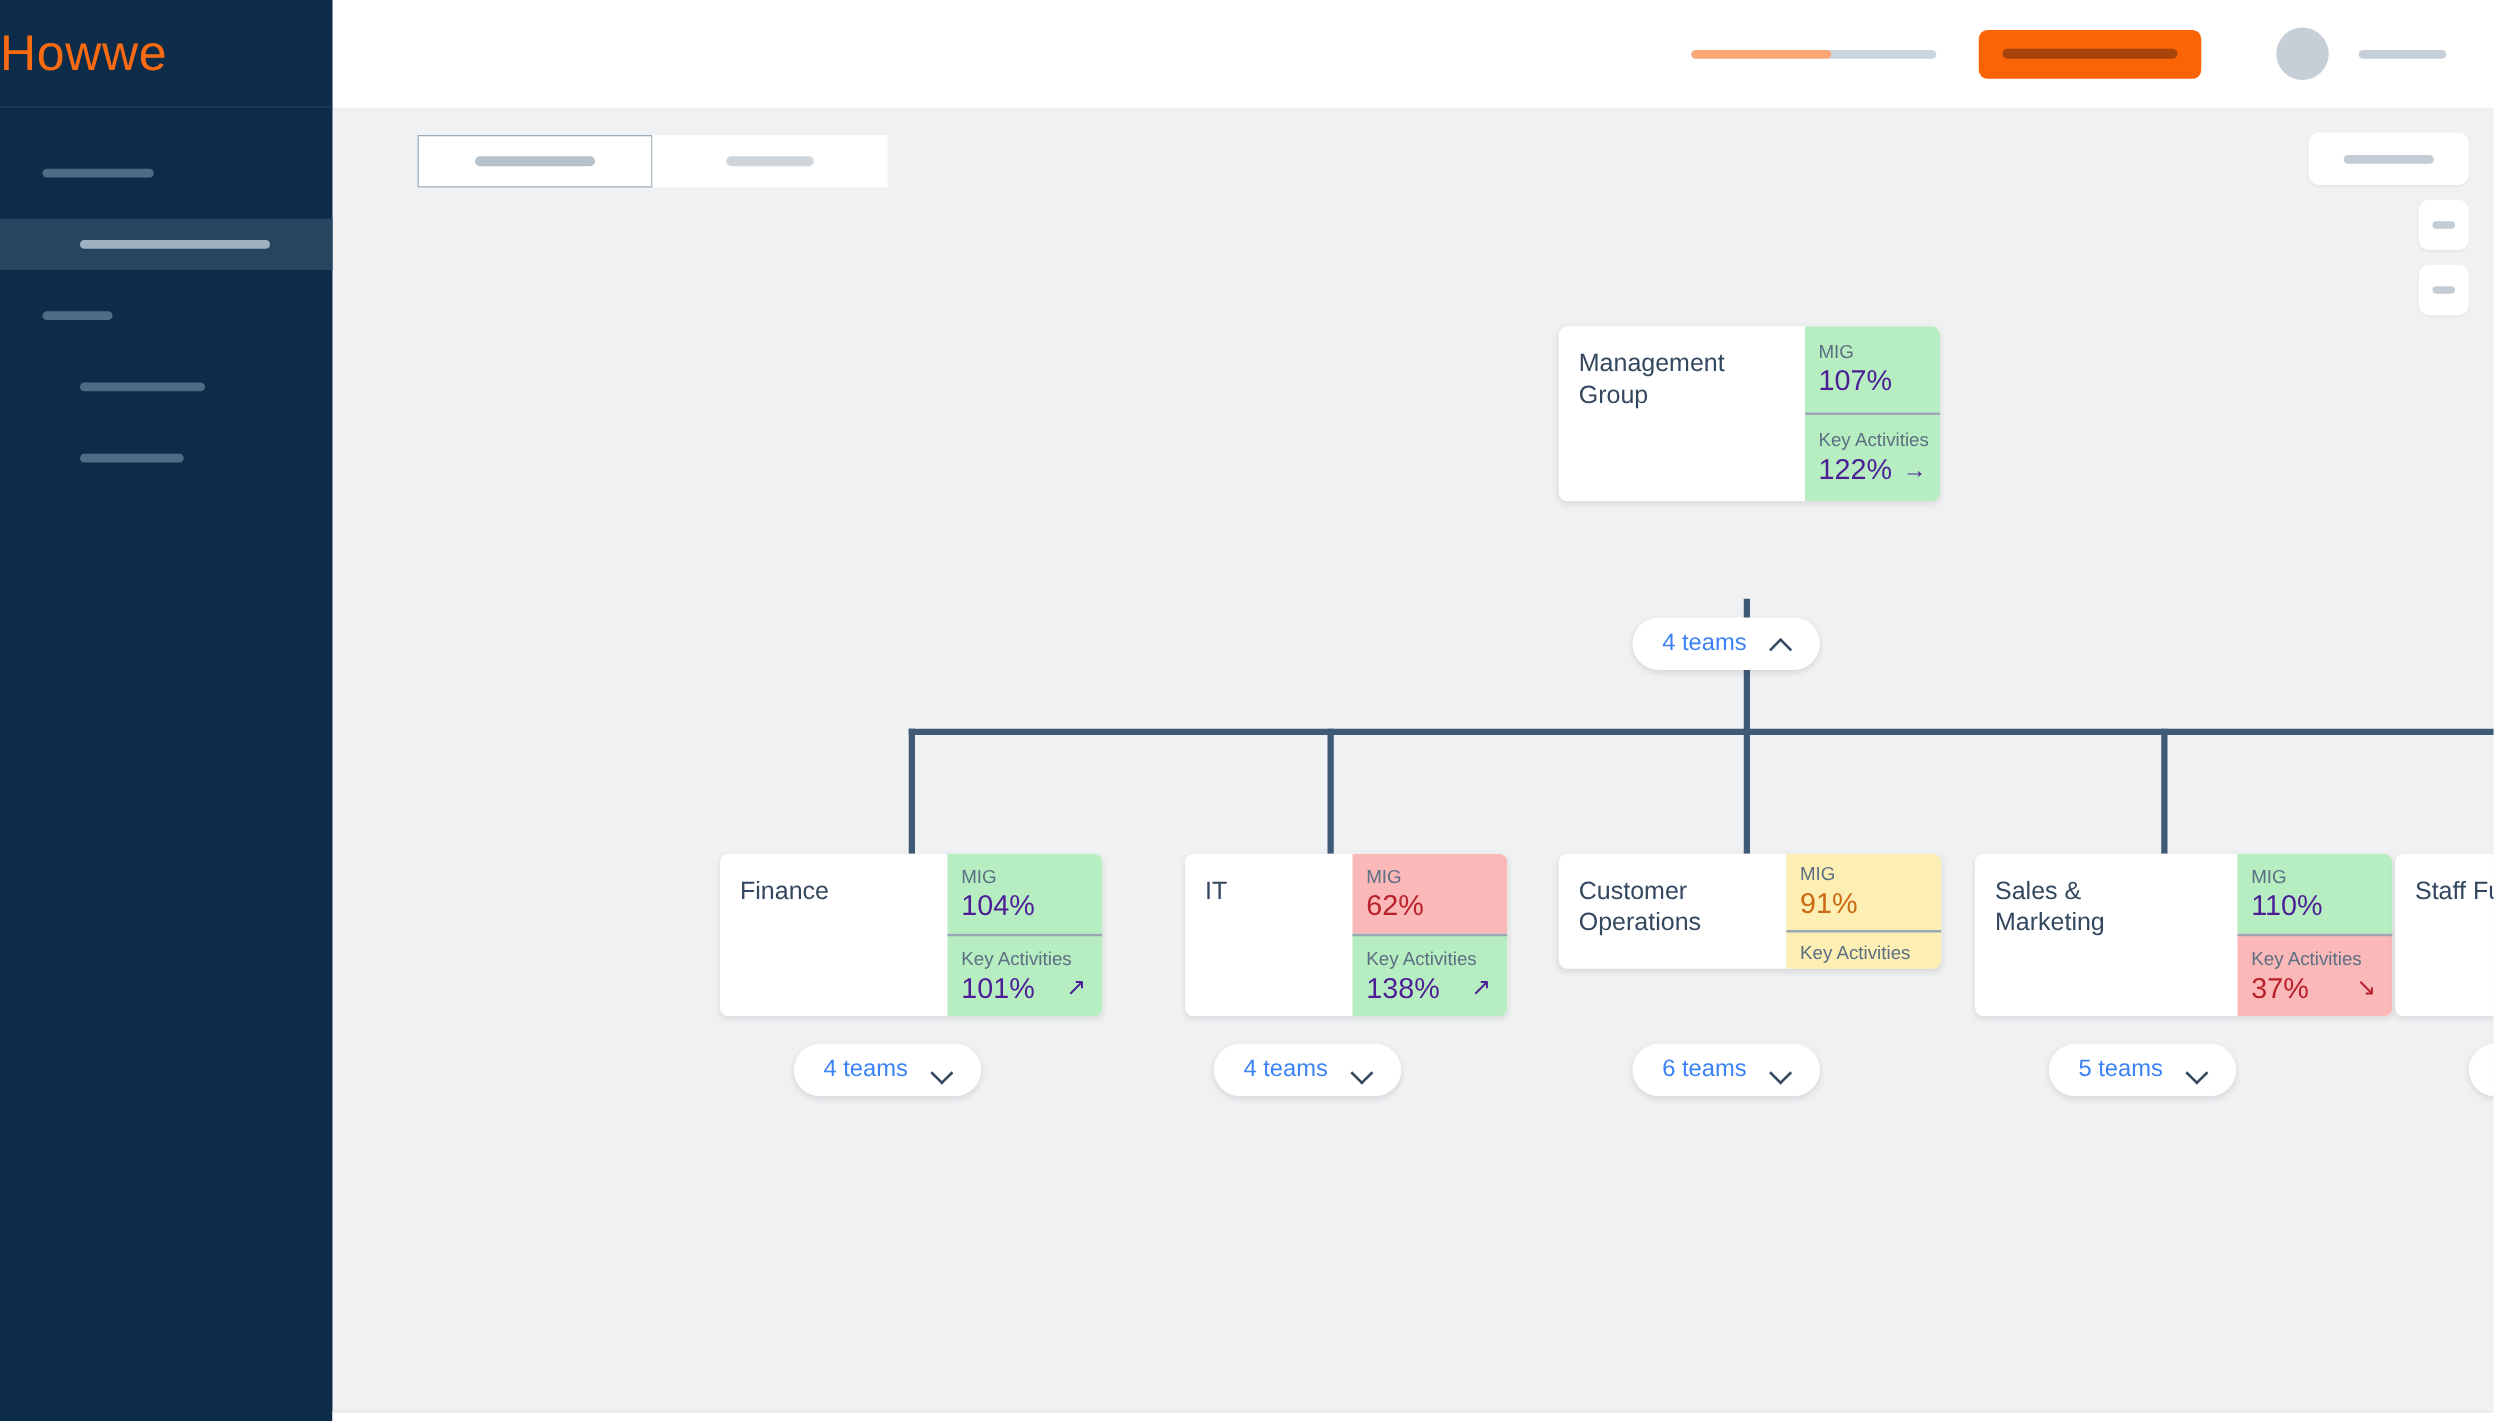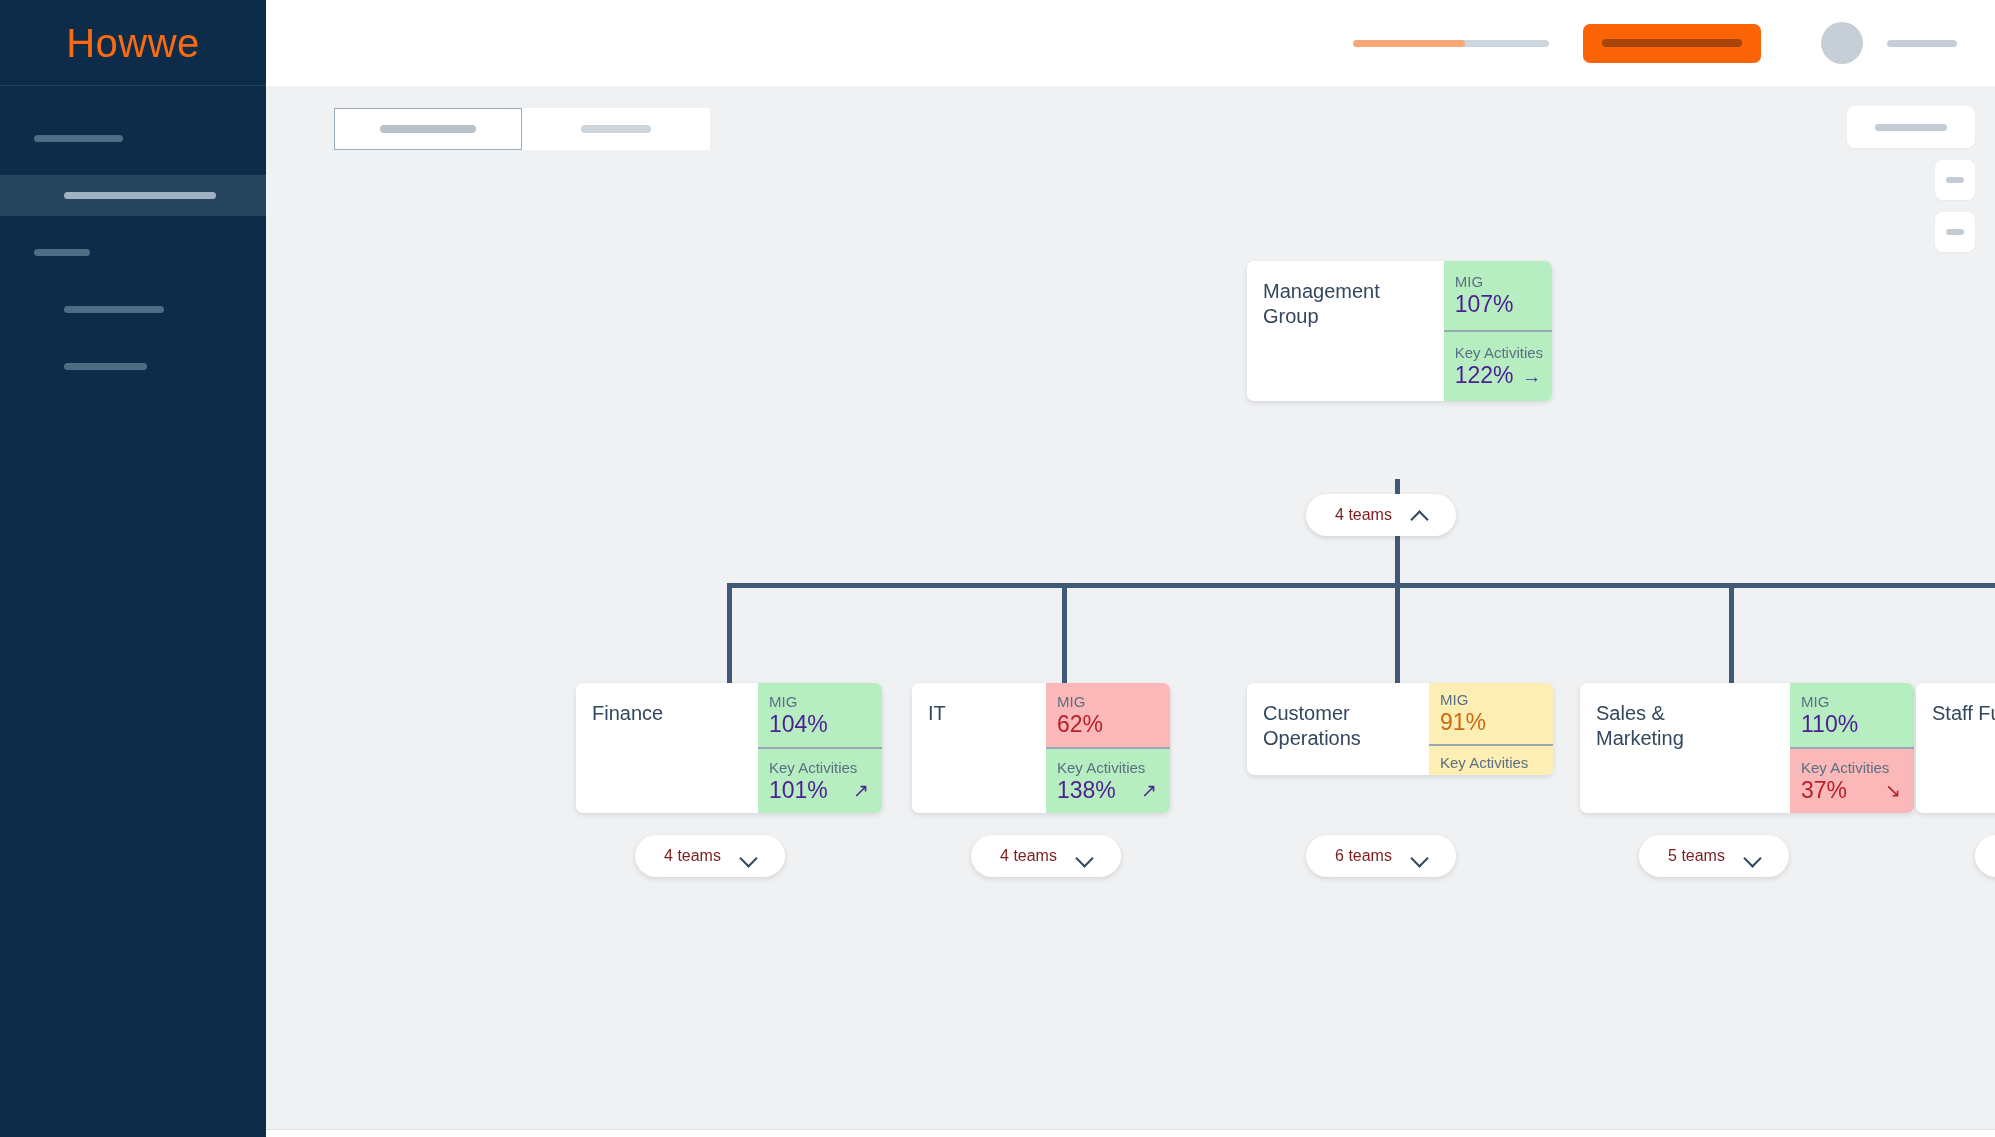--- a/index.html
+++ b/index.html
@@ -26,21 +26,21 @@
     left: 0; top: 0;
     width: 266px;
     height: 1137px;
     background: #0c2c4a;
     z-index: 5;
   }
   .sidebar-logo-wrap {
     height: 86px;
     display: flex;
     align-items: center;
-    justify-content: center;
+    justify-content: flex-start;
     border-bottom: 1px solid #1d4263;
   }
   .sidebar-logo {
     color: #f96a11;
     font-size: 40px;
     font-weight: 400;
     letter-spacing: 0.5px;
     line-height: 1;
   }
   .sidebar-nav { padding-top: 32px; }
@@ -265,22 +265,22 @@
     box-shadow: 0 2px 5px rgba(30,45,65,0.14);
     display: flex;
     align-items: center;
     justify-content: center;
     gap: 20px;
     padding: 0 22px;
     cursor: pointer;
     z-index: 3;
   }
   .teams-pill-label {
-    font-size: 16px;
-    color: #7f1d1d;
+    font-size: 19px;
+    color: #3b82f6;
   }
   .chev { width: 15px; height: 15px; position: relative; }
   .chev::before {
     content: "";
     position: absolute;
     left: 1px; top: 3px;
     width: 11px; height: 11px;
     border-right: 2.2px solid #33475e;
     border-bottom: 2.2px solid #33475e;
     transform: rotate(45deg);
@@ -417,21 +417,21 @@
             <span class="trend">↗</span>
           </div>
         </div>
       </div>
     </div>
     <div class="teams-pill" style="left:369px; top:749px;">
       <span class="teams-pill-label">4 teams</span>
       <span class="chev"></span>
     </div>
 
-    <div class="node" style="left:646px; top:597px; width:258px; height:130px;">
+    <div class="node" style="left:682px; top:597px; width:258px; height:130px;">
       <div class="node-title-cell">
         <span class="node-title">IT</span>
       </div>
       <div class="node-metrics">
         <div class="metric st-red">
           <span class="metric-label">MIG</span>
           <div class="metric-value-row">
             <span class="metric-value">62%</span>
           </div>
         </div>

